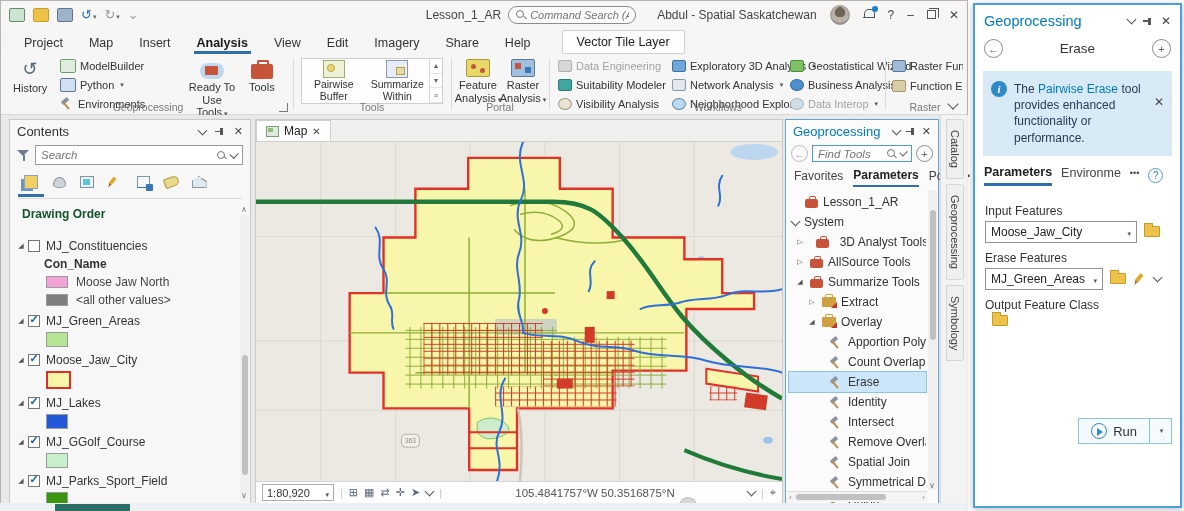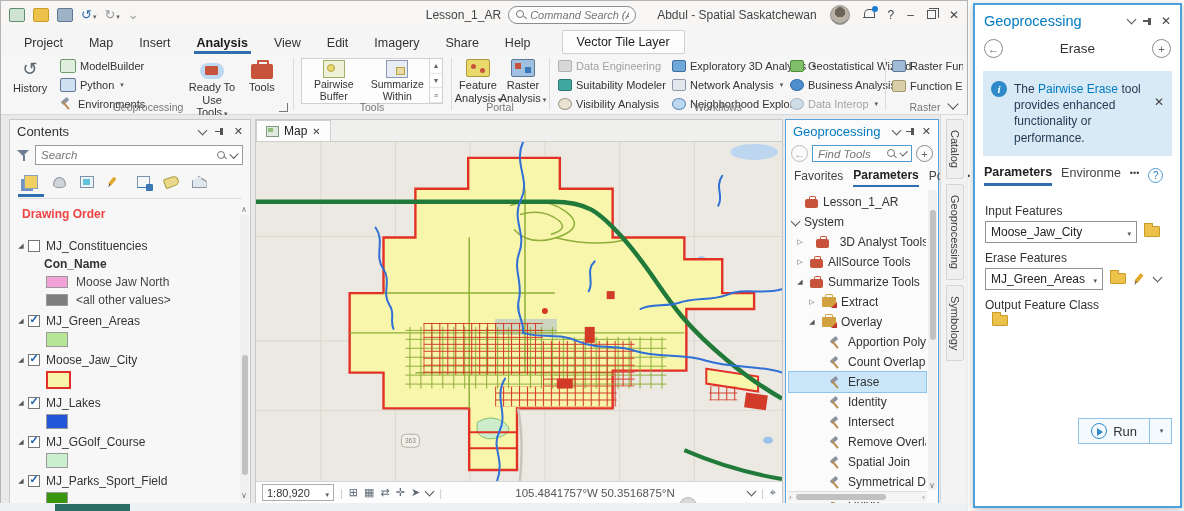--- a/index.html
+++ b/index.html
@@ -94,21 +94,21 @@
   .searchrow{display:flex;align-items:center;gap:5px;padding:2px 7px}
   .funnel{position:relative;width:13px;height:13px;flex:none;cursor:pointer}
   .funnel::before{content:"";position:absolute;left:0;top:1px;border-style:solid;border-width:6px 6.5px 0 6.5px;border-color:#6b7c90 transparent transparent transparent}
   .funnel::after{content:"";position:absolute;left:5.5px;top:6px;width:2px;height:6px;background:#6b7c90}
   .sbox{flex:1;height:20px;border:1px solid #9b9b9b;background:#fff;display:flex;align-items:center;padding:0 5px;gap:4px}
   .sbox input{border:none;outline:none;width:100%;font-style:italic;font-size:11.5px;color:#777;background:transparent;font-family:"Liberation Sans",sans-serif}
   .ctoolbar{display:flex;align-items:flex-end;gap:6px;padding:5px 10px 0 10px;position:relative}
   .cticon{width:22px;height:20px;position:relative;cursor:pointer;display:flex;align-items:center;justify-content:center}
   .cticon.sel::after{content:"";position:absolute;left:-2px;right:-2px;bottom:-5px;height:3px;background:#2f6fb0}
   .tbline{height:1px;background:#dcdcdc;margin:6px 8px 0 8px}
-  .sect{font-weight:bold;font-size:12px;color:#ef4444;padding:8px 0 4px 12px}
+  .sect{font-weight:bold;font-size:12px;color:#14532d;padding:8px 0 4px 12px}
   .trow{position:relative;height:18px;display:flex;align-items:center;cursor:pointer}
   .tc{font-size:7px;color:#555;width:10px;text-align:center;flex:none}
   .tc.e::before{content:"◢"}
   .tc.c::before{content:"▷"}
   .cb{width:12px;height:12px;border:1px solid #767676;background:#fff;flex:none;margin:0 6px 0 2px;position:relative}
   .cb.on::before{content:"✓";position:absolute;left:0.5px;top:-3px;font-size:11px;color:#1a62ac;font-weight:bold}
   .sw{border:1px solid #9a9a9a;flex:none}
   .lyr{font-size:12px;color:#333;white-space:nowrap}
   .cls{font-size:12px;color:#444;white-space:nowrap}
   .vsb{position:absolute;width:9px;background:#f0f0f0}

